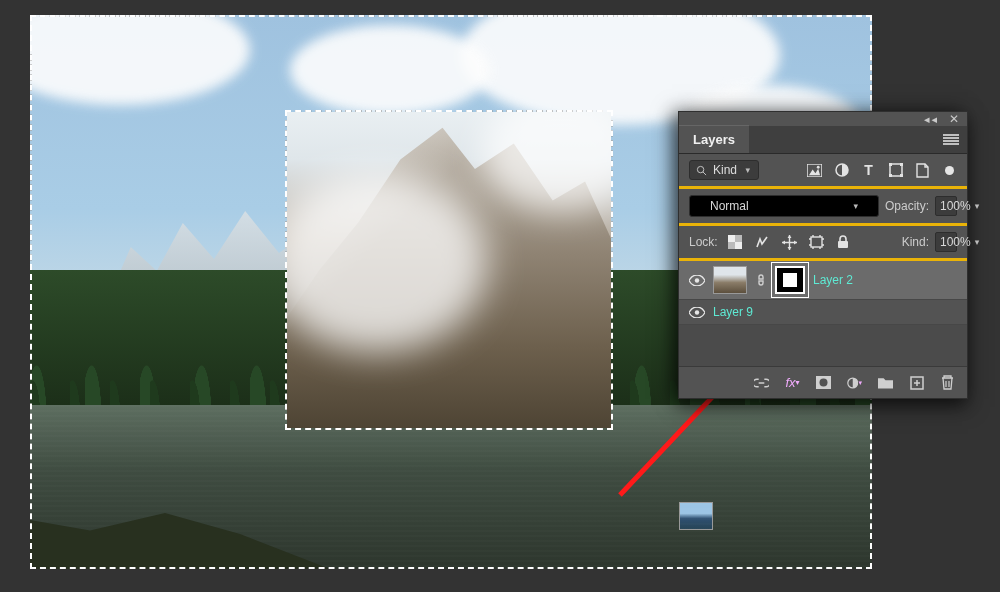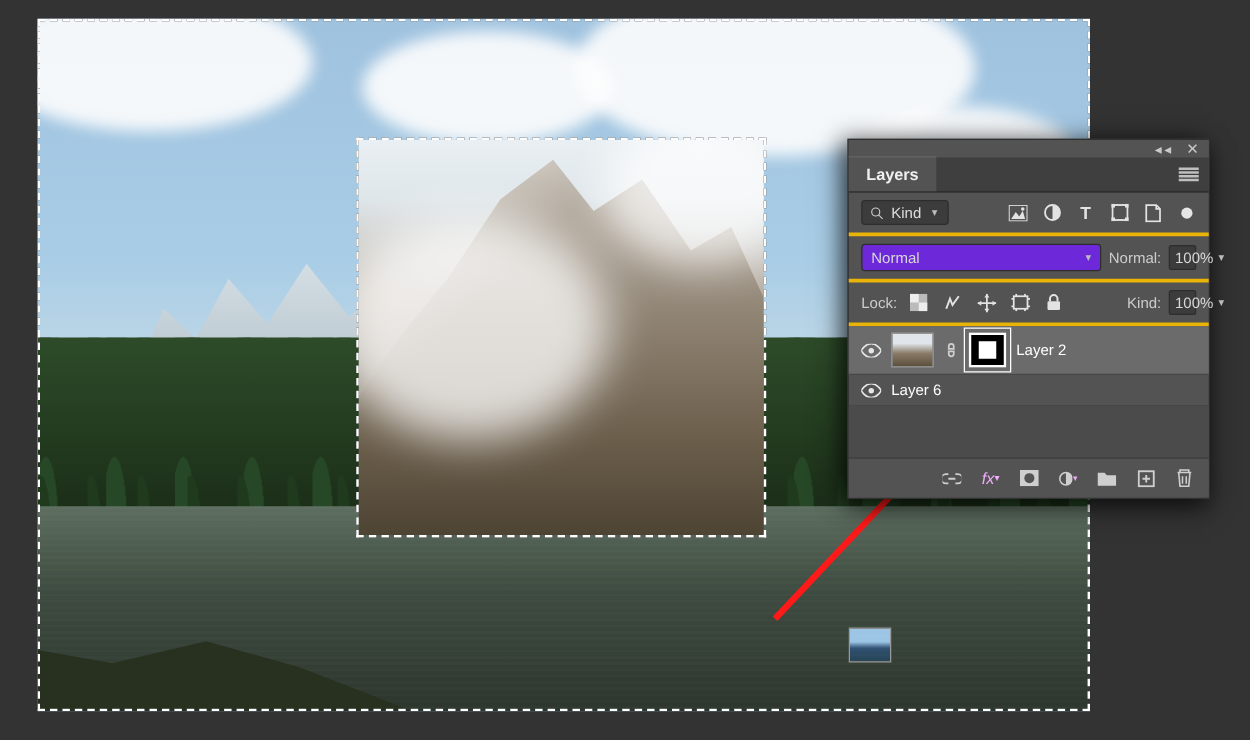--- a/index.html
+++ b/index.html
@@ -150,22 +150,22 @@
     padding:2px 8px 2px 6px; font-size:12px; color:#ddd;
     cursor:pointer; min-width:70px;
   }
   .chev{font-size:9px;color:#bbb;margin-left:auto;}
   .ficons{display:flex;gap:12px;margin-left:auto;align-items:center;color:#e3e3e3;}
   .ficons .ico{width:15px;height:15px;display:flex;align-items:center;justify-content:center;cursor:pointer;}
   .dot{width:9px;height:9px;border-radius:50%;background:#e6e6e6;}
 
   .blend-row{gap:6px;}
   .blend-select{
-    flex:1; background:#6d28d9;border:1px solid #2d2d2d;border-radius:3px;
-    padding:3px 7px; display:flex;align-items:center;justify-content:flex-end;
+    flex:1; background:#000000;border:1px solid #2d2d2d;border-radius:3px;
+    padding:3px 20px; display:flex;align-items:center;justify-content:flex-end;
     cursor:pointer; font-size:12px;
   }
   .op-label{font-size:12px;color:#ccc;}
   .pct-box{
     background:#3c3c3c;border:1px solid #2d2d2d;border-radius:2px;
     padding:2px 4px; font-size:12px; width:22px; text-align:right;
     display:flex;align-items:center;gap:2px;cursor:ew-resize;
   }
   .pct-box .chev{margin-left:2px;}
 
@@ -191,21 +191,21 @@
   .thumb.sky{background:linear-gradient(#aacced 55%, #3e5530 56%);}    
   .thumb.mtn{background:linear-gradient(#dfe5ea 30%, #8a7c68 60%, #5c4f3d 100%);}
   .thumb.lake{background:linear-gradient(#9cc5e5 40%, #2f5071 60%, #274456 100%);}
   .link-ico{color:#cfcfcf;font-size:13px;}
   .mask-box{
     position:relative;width:30px;height:28px;border:2px solid #fff;flex-shrink:0;
     outline:1px solid #fff; outline-offset:3px;
     background:#000;display:flex;align-items:center;justify-content:center;
   }
   .mask-box .sq{width:14px;height:14px;background:#fff;}
-  .layer-name{font-size:12px;color:#ffffff;}
+  .layer-name{font-size:12px;color:#5eead4;}
 
   .layer-spacer{height:42px;border-bottom:1px solid #3a3a3a;background:#4b4b4b;}
 
   .footer{
     display:flex;align-items:center;justify-content:flex-end;gap:16px;
     padding:8px 12px;color:#f0abfc;background:#535353;
   }
   .footer .ico{width:15px;height:15px;display:flex;align-items:center;justify-content:center;cursor:pointer;}
 
   svg{display:block;}
@@ -304,21 +304,21 @@
           <span class="dot"></span>
         </span>
     </div>
   </div>
 
   <div class="row blend-row">
     <div class="blend-select">
       <span>Normal</span>
       <span class="chev">▾</span>
     </div>
-    <span class="op-label">Normal:</span>
+    <span class="op-label">Opacity:</span>
     <div class="pct-box">
       <span>100%</span>
       <span class="chev">▾</span>
     </div>
   </div>
 
   <div class="row lock-row">
     <span class="lbl">Lock:</span>
     <div class="lock-icons">
       <span class="ico">
@@ -381,21 +381,21 @@
       <span class="layer-name">Layer 2</span>
     </div>
     <div class="layer">
       <span class="eye">
           <svg width="16" height="11" viewBox="0 0 16 11">
             <path d="M8 0C3 0 0 5.5 0 5.5S3 11 8 11s8-5.5 8-5.5S13 0 8 0z" fill="none" stroke="#e6e6e6" stroke-width="1.3"></path>
             <circle cx="8" cy="5.5" r="2.2" fill="#e6e6e6"></circle>
           </svg>
         </span>
       <span class="thumb lake"></span>
-      <span class="layer-name">Layer 6</span>
+      <span class="layer-name">Layer 9</span>
     </div>
     <div class="layer-spacer"></div>
   </div>
 
   <div class="footer">
     <span class="ico">
         <svg width="16" height="10" viewBox="0 0 16 10">
           <path d="M5 1H3a4 4 0 0 0 0 8h2M11 1h2a4 4 0 0 1 0 8h-2M5 5h6" fill="none" stroke="#cfcfcf" stroke-width="1.5"></path>
         </svg>
       </span>

